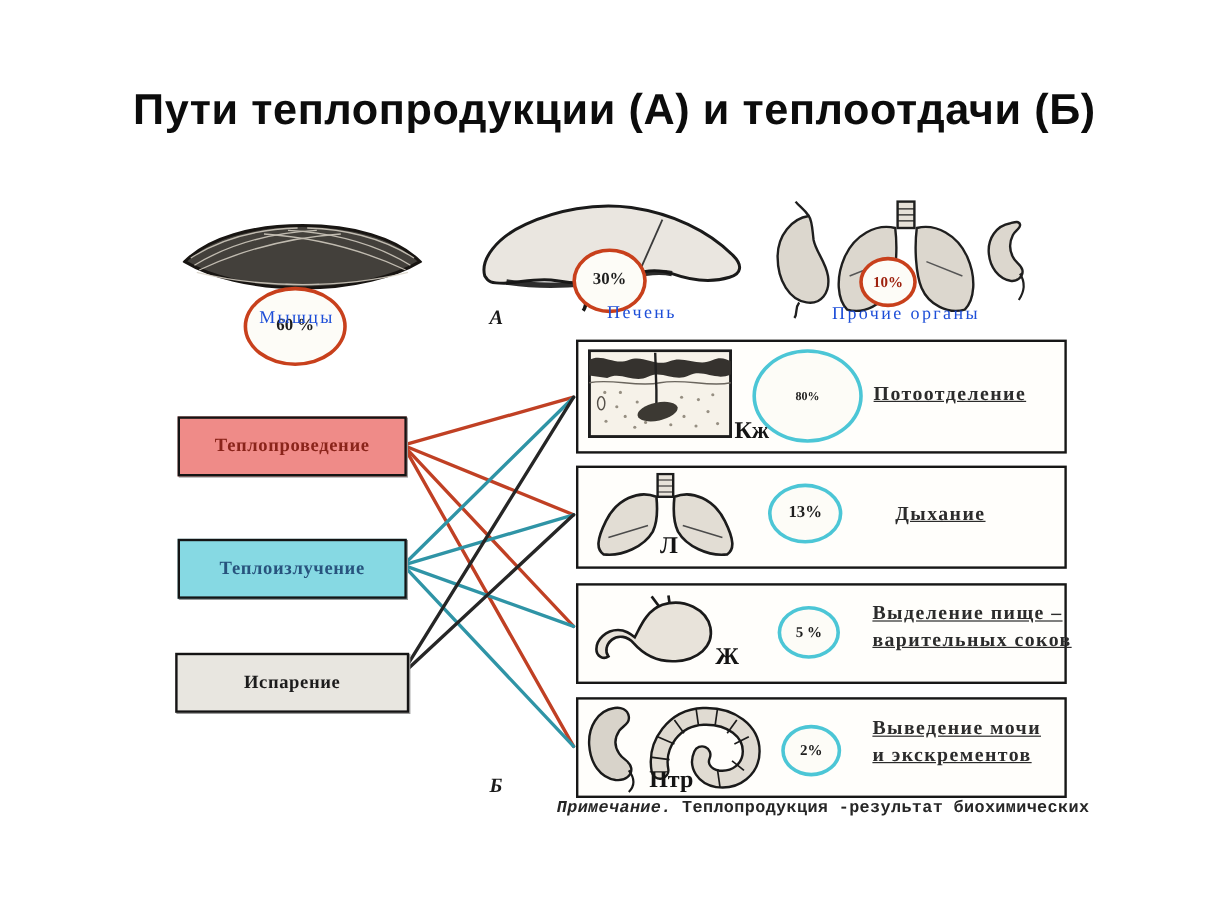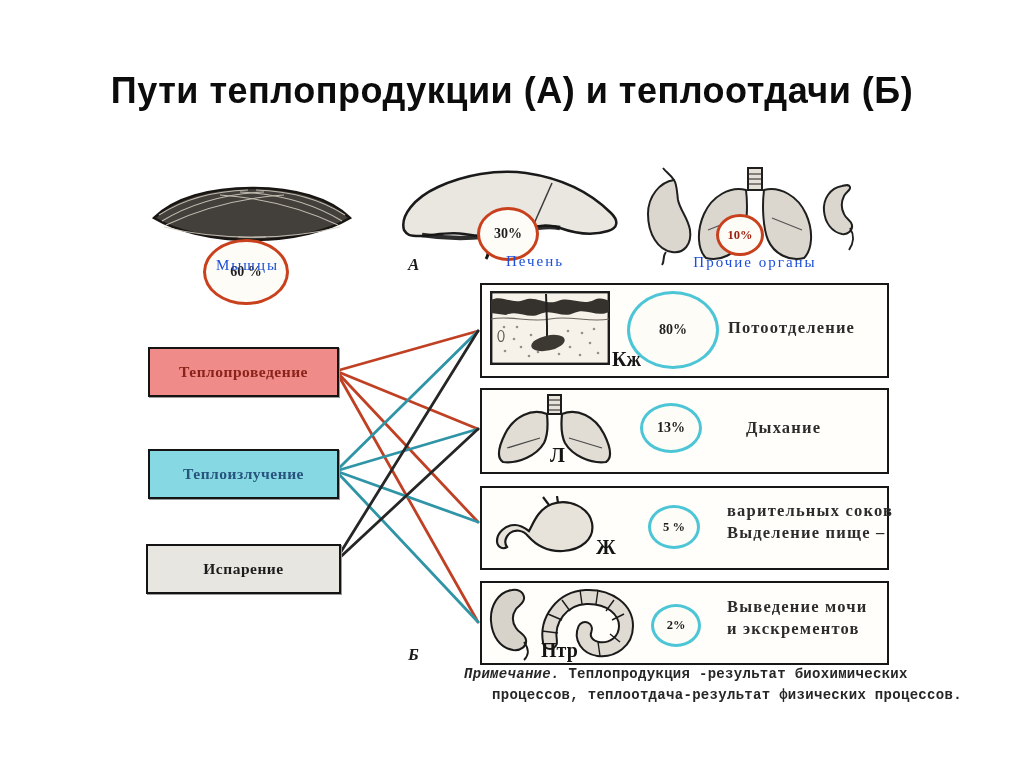--- a/index.html
+++ b/index.html
@@ -8,23 +8,23 @@
   .abs{position:absolute;}
   #page-title{left:0;top:70px;width:1024px;text-align:center;
       font-family:"Liberation Sans",sans-serif;font-weight:700;font-size:36px;color:#0c0c0c;letter-spacing:0.5px;}
   .toplabel{font-weight:400;font-size:15px;letter-spacing:2px;color:#1d4ed8;text-align:center;}
   .sect{font-style:italic;font-weight:700;font-size:17px;color:#1b1b1b;}
   .mech{border:2.4px solid #141414;display:flex;align-items:center;justify-content:center;
         font-weight:700;font-size:15.5px;letter-spacing:0.5px;box-shadow:1px 1px 0 #9a9a9a;}
   .pbox{border:2.3px solid #171717;background:#fffefb;}
   .pct-circle{border-radius:50%;background:#fdfcf7;display:flex;align-items:center;justify-content:center;
         font-weight:600;color:#1e1e1e;border:3px solid #c8401c;}
-  .pct-lg{font-size:14px;} .pct-md{font-size:14px;} .pct-sm{font-size:12.5px;}
+  .pct-lg{font-size:10px;} .pct-md{font-size:14px;} .pct-sm{font-size:12.5px;}
   .pct-red-text{color:#9e220f;font-weight:700;}
-  .caption{font-weight:700;font-size:16.5px;letter-spacing:1.2px;color:#2c2c2c;line-height:22px;}
+  .caption{font-weight:700;font-size:16.5px;letter-spacing:1.2px;color:#2c2c2c;line-height:22px;text-decoration:underline;}
   .abbr{font-weight:700;font-size:20px;color:#141414;}
   .note-line{font-weight:700;font-size:14px;color:#262626;letter-spacing:0.3px;font-family:Liberation Mono, monospace;}
   .note-prefix{font-style:italic;}
   #conn-lines{left:0;top:0;pointer-events:none;}
 </style>
 </head>
 <body>
 
 <div id="canvas">
 
@@ -167,22 +167,22 @@
     <path d="M60,8 C78,2 97,12 100,27 C103,43 89,54 71,55 C53,56 43,48 36,40 C31,34 23,33 18,37
              C13,41 12,47 15,51 C11,54 5,51 5,45 C5,37 13,29 23,29 C29,29 33,32 37,35 C41,28 46,13 60,8 Z" fill="#e8e3da" stroke="#1a1a1a" stroke-width="2.2"></path>
     <path d="M57,9 L51,1" stroke="#1a1a1a" stroke-width="2.2"></path>
     <path d="M66,7 L65,0" stroke="#1a1a1a" stroke-width="2.2"></path>
   </svg>
   <div class="abs abbr" style="left:596px;top:536px">Ж</div>
   <div class="abs pct-circle pct-sm ring-loss" style="left: 648px; top: 505px; width: 46px; height: 38px; border-color: rgb(76, 198, 214);">
     <span>5 %</span>
   </div>
   <div class="abs caption" style="left:727px;top:500px">
+    <div>Выделение пище –</div>
     <div>варительных соков</div>
-    <div>Выделение пище –</div>
   </div>
 
   <div class="abs pbox" style="left:480px;top:581px;width:405px;height:80px"></div>
   <svg class="abs" style="left:486px;top:586px" width="170" height="75" viewBox="0 0 170 75">
     <path d="M26,4 C12,6 4,20 5,35 C6,50 14,62 27,64 C35,65 41,60 40,54 C39,48 33,47 30,42
              C26,36 26,29 30,23 C33,19 39,17 38,11 C37,5 31,3 26,4 Z" fill="#d8d3ca" stroke="#1a1a1a" stroke-width="2"></path>
     <path d="M38,56 C44,64 42,70 38,74" stroke="#1a1a1a" stroke-width="1.8" fill="none"></path>
     <path d="M64,56 C60,34 76,12 100,11 C124,10 140,24 140,40 C140,55 127,65 112,63 C101,61 95,52 99,43" fill="none" stroke="#1a1a1a" stroke-width="16" stroke-linecap="round"></path>
     <path d="M64,56 C60,34 76,12 100,11 C124,10 140,24 140,40 C140,55 127,65 112,63 C101,61 95,52 99,43" fill="none" stroke="#e0dbd2" stroke-width="12" stroke-linecap="round"></path>
     <g stroke="#1a1a1a" stroke-width="1.4">
@@ -205,15 +205,14 @@
     <div>Выведение мочи</div>
     <div>и экскрементов</div>
   </div>
 
   <div class="abs sect" style="left:408px;top:645px">Б</div>
 
   <div class="abs note-line" style="left:464px;top:666px">
     <span class="note-prefix">Примечание.</span>
     <span>Теплопродукция -результат биохимических</span>
   </div>
-  <div class="abs note-line" style="left:492px;top:687px">процессов, теплоотдача-результат физических процессов.</div>
 
 </div>
 
 </body></html>

